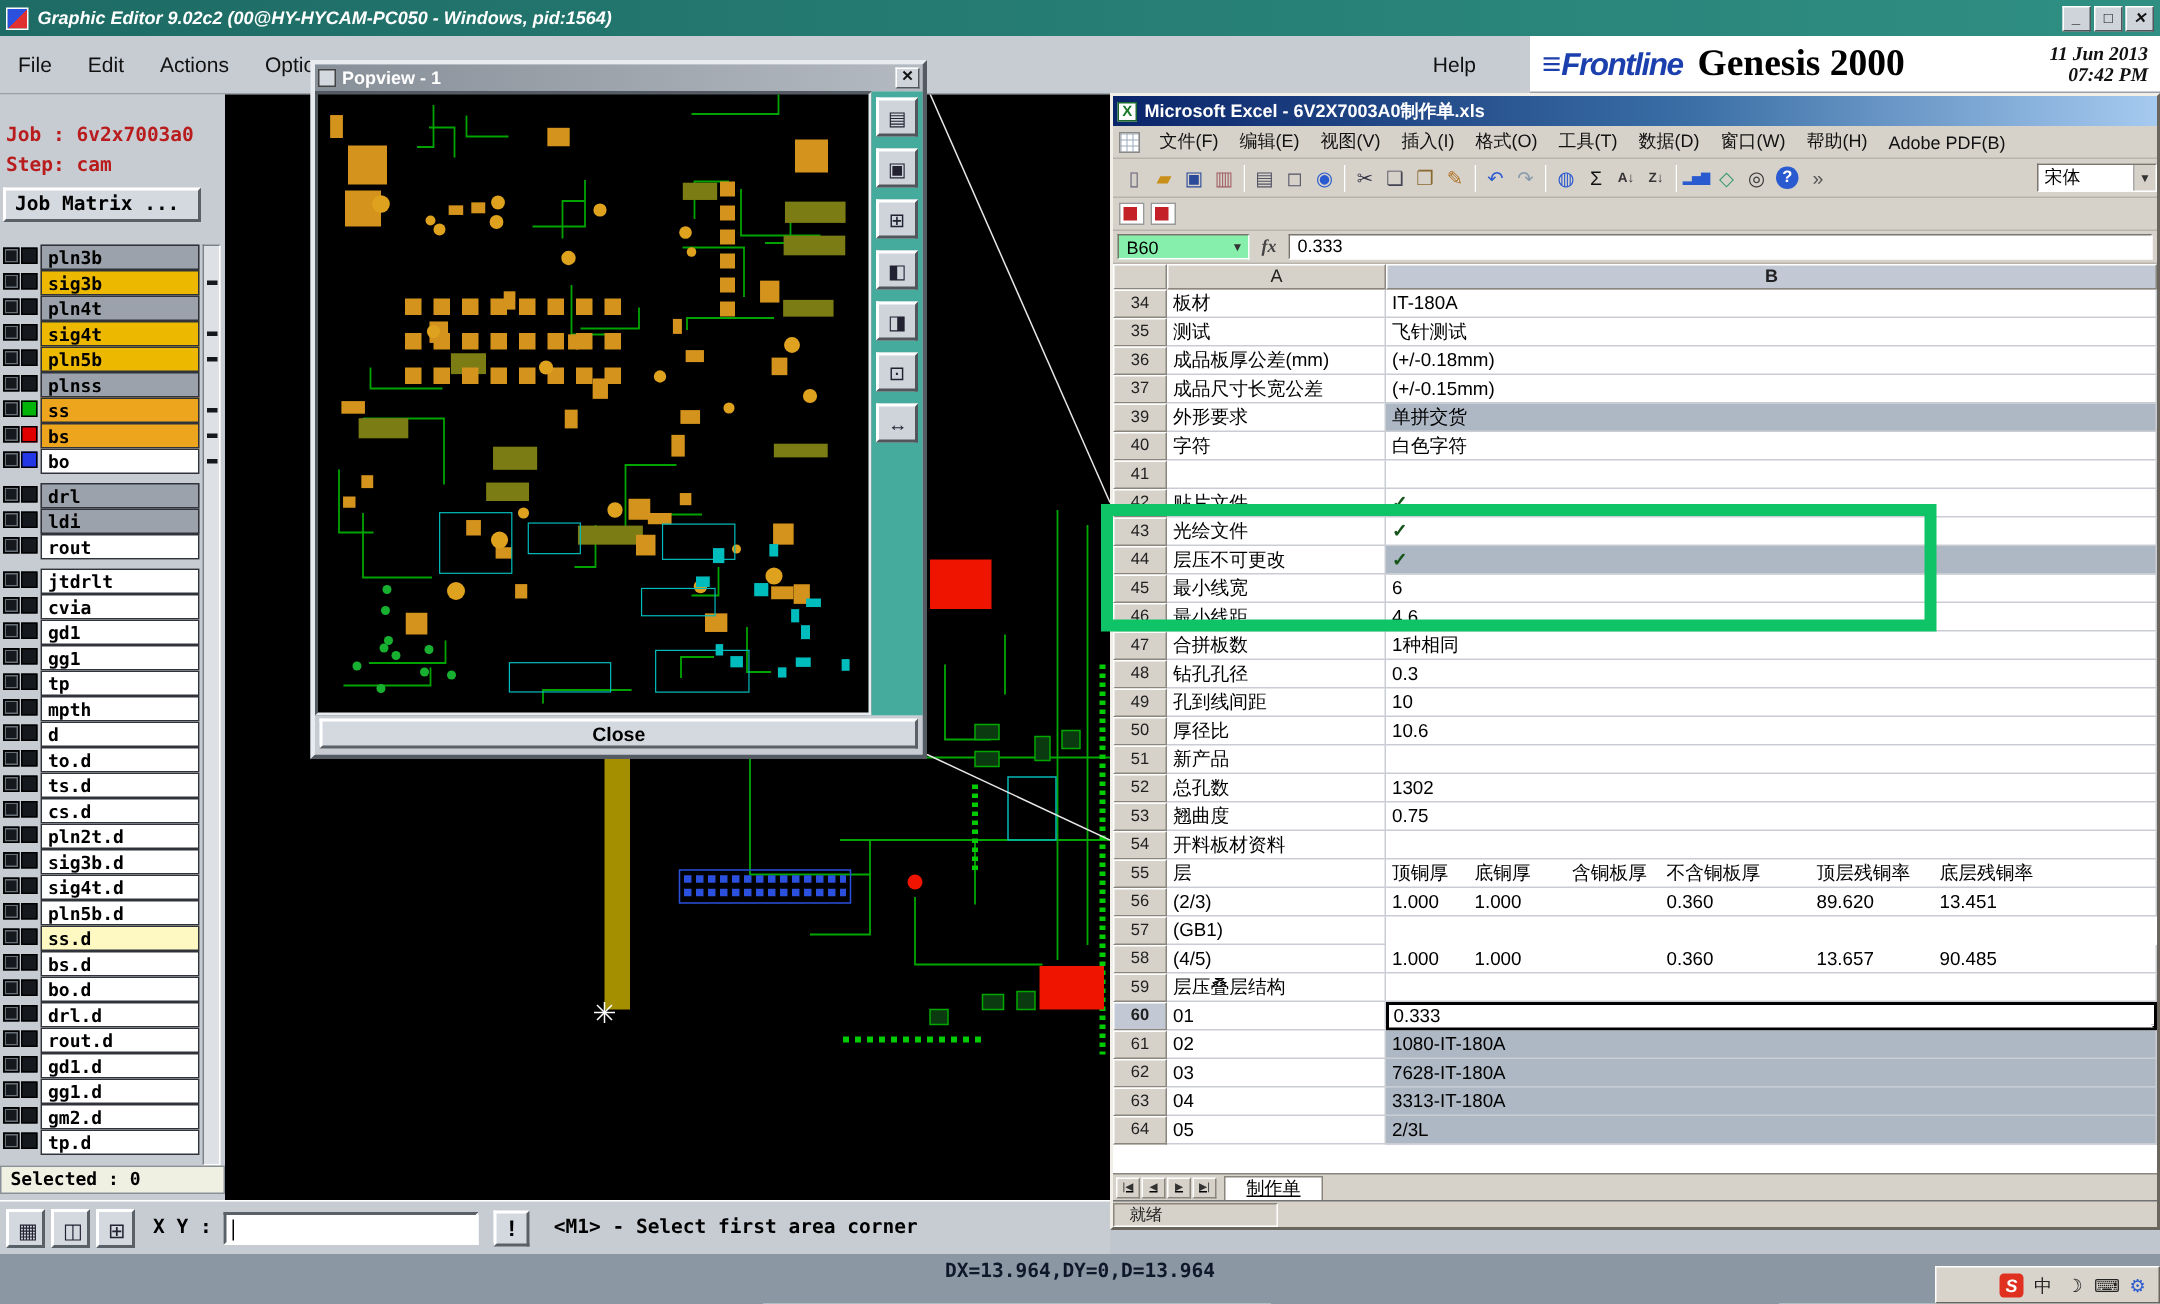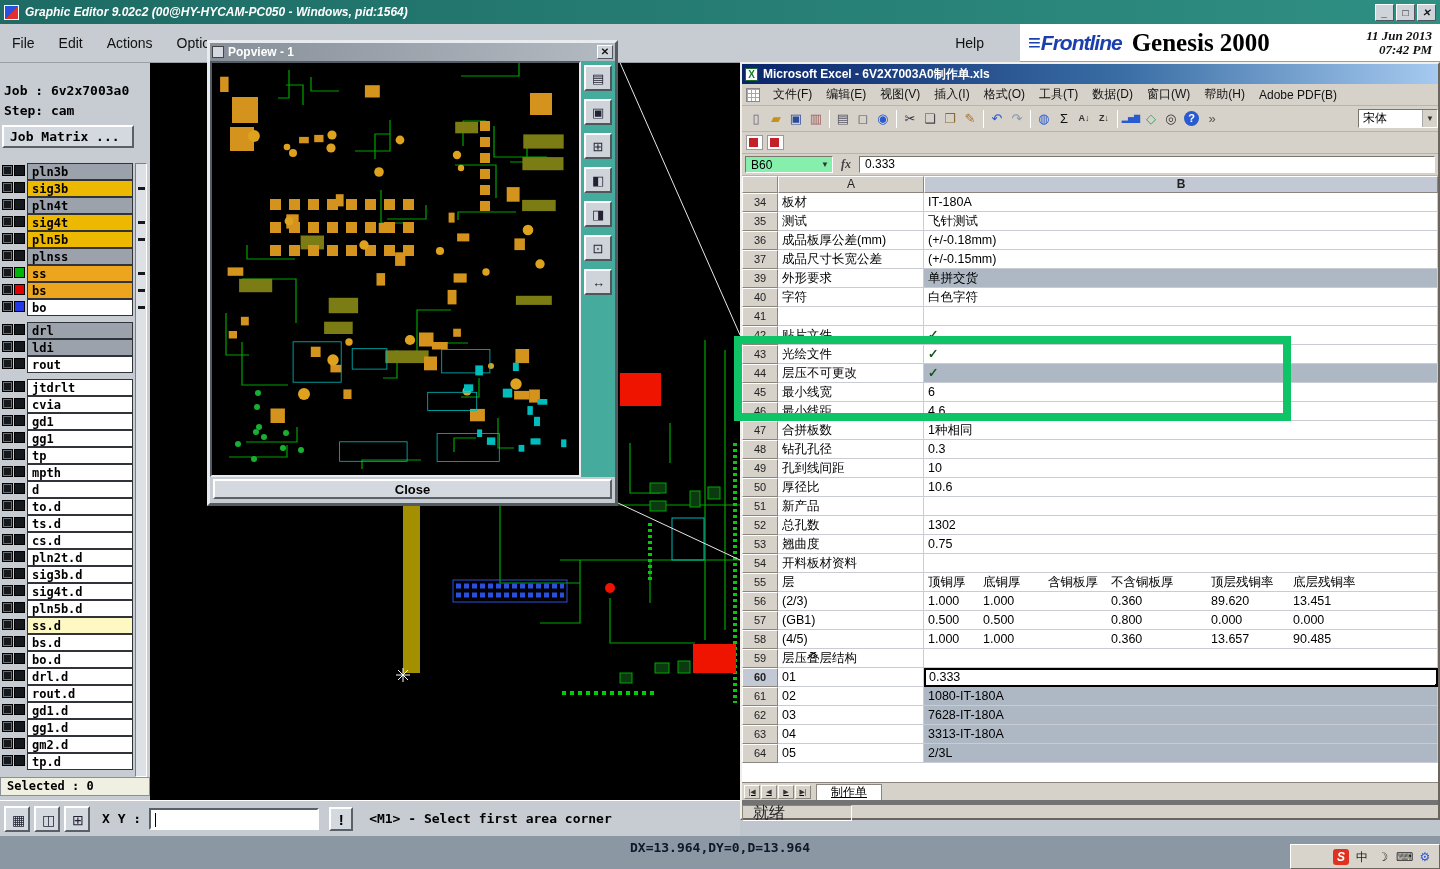--- a/index.html
+++ b/index.html
@@ -24,21 +24,21 @@
   .brand{position:absolute;left:1020px;top:24px;width:420px;height:38px;background:#fff;
     display:flex;align-items:center;padding:0 8px;border-bottom:1px solid #9aa0a8;}
   .fl-logo{color:#1c3fae;font-weight:bold;font-style:italic;font-size:21px;letter-spacing:-1px;}
   .fl-bars{font-size:22px;margin-right:1px;color:#1c3fae;}
   .genesis{font-family:"Liberation Serif",serif;font-weight:bold;font-size:25px;color:#000;margin-left:10px;}
   .gdate{margin-left:auto;text-align:right;font-family:"Liberation Serif",serif;font-style:italic;
     font-weight:bold;font-size:13px;line-height:14px;color:#111;display:flex;flex-direction:column;}
 
   
   .sidebar{position:absolute;left:0;top:63px;width:150px;height:737px;background:#c7ccd3;}
-  .job-line{font-family:"DejaVu Sans Mono",monospace;font-weight:bold;font-size:13px;color:#000000;
+  .job-line{font-family:"DejaVu Sans Mono",monospace;font-weight:bold;font-size:13px;color:#b91c1c;
     padding:2px 4px;height:20px;}
   .sidebar .pad-top{height:18px;}
   .jm-btn{display:block;margin:4px 2px;width:132px;height:23px;background:#d4d9df;
     border:2px solid;border-color:#fff #5a6068 #5a6068 #fff;font-family:"DejaVu Sans Mono",monospace;
     font-weight:bold;font-size:13px;text-align:left;padding-left:6px;}
   .layer-list{position:absolute;left:2px;top:100px;width:131px;}
   .layer-row{display:flex;height:17px;align-items:stretch;}
   .layer-checkbox{width:11px;height:11px;margin:2px 1px 0 0;background:#15181c;border:1px solid #000;
     box-shadow:inset 0 0 0 1px #6a7078;}
   .layer-swatch{width:11px;height:11px;margin:2px 2px 0 0;border:1px solid #000;}
@@ -135,22 +135,22 @@
   .xb.sel{border:2px solid #000;padding-left:3px;line-height:15px;}
   .xb.check{color:#15551a;font-weight:bold;}
   .xseg{display:inline-block;overflow:hidden;}
   .s0{width:55px;}.s1{width:65px;}.s2{width:63px;}.s3{width:100px;}.s4{width:82px;}
   .fill-handle{position:absolute;right:-2px;bottom:-2px;width:4px;height:4px;background:#000;border:1px solid #fff;}
   .xl-tabs{height:18px;background:#d6d2ca;display:flex;align-items:center;border-top:1px solid #8a867e;padding-left:2px;text-decoration:underline;}
   .tabnav{width:16px;height:14px;background:#d6d2ca;border:1px solid;border-color:#fff #8a867e #8a867e #fff;
     font-size:7px;text-align:center;line-height:12px;color:#333;margin-right:1px;}
   .sheet-tab{background:#fff;border:1px solid #8a867e;border-bottom:none;padding:0 14px;font-size:12px;
     height:16px;line-height:15px;margin-left:4px;}
-  .xl-status{height:18px;background:#d6d2ca;border-top:5px solid #737373;font-size:16px;color:#222;
-    display:flex;align-items:flex-start;}
+  .xl-status{height:18px;background:#d6d2ca;border-top:1px solid #737373;font-size:11px;color:#222;
+    display:flex;align-items:flex-end;}
   .status-ready{border:1px solid;border-color:#8a867e #fff #fff #8a867e;height:16px;line-height:14px;
     padding:0 10px;min-width:110px;}
 
   
   .bottombar{position:absolute;left:0;top:800px;width:740px;height:36px;background:#c7ccd3;
     border-top:1px solid #fff;display:flex;align-items:center;padding-left:4px;gap:4px;}
   .bb-btn{width:26px;height:26px;background:#d4d9df;border:2px solid;border-color:#fff #5a6068 #5a6068 #fff;
     font-size:14px;text-align:center;line-height:22px;color:#223;}
   .xy-label{font-family:"DejaVu Sans Mono",monospace;font-weight:bold;font-size:13px;margin-left:8px;}
   .xy-input{width:170px;height:22px;background:#fff;border:2px solid;border-color:#5a6068 #fff #fff #5a6068;
@@ -811,21 +811,20 @@
           <div class="xc xb"><span class="xseg s0">顶铜厚</span><span class="xseg s1">底铜厚</span><span class="xseg s2">含铜板厚</span><span class="xseg s3">不含铜板厚</span><span class="xseg s4">顶层残铜率</span><span class="xseg s5">底层残铜率</span></div>
         </div>
         <div class="xrow">
           <div class="xrh">56</div>
           <div class="xc xa">(2/3)</div>
           <div class="xc xb"><span class="xseg s0">1.000</span><span class="xseg s1">1.000</span><span class="xseg s2"></span><span class="xseg s3">0.360</span><span class="xseg s4">89.620</span><span class="xseg s5">13.451</span></div>
         </div>
         <div class="xrow">
           <div class="xrh">57</div>
           <div class="xc xa">(GB1)</div>
-          <div class="xc xb"><span class="xseg s0">0.500</span><span class="xseg s1">0.500</span><span class="xseg s2"></span><span class="xseg s3">0.800</span><span class="xseg s4">0.000</span><span class="xseg s5">0.000</span></div>
         </div>
         <div class="xrow">
           <div class="xrh">58</div>
           <div class="xc xa">(4/5)</div>
           <div class="xc xb"><span class="xseg s0">1.000</span><span class="xseg s1">1.000</span><span class="xseg s2"></span><span class="xseg s3">0.360</span><span class="xseg s4">13.657</span><span class="xseg s5">90.485</span></div>
         </div>
         <div class="xrow">
           <div class="xrh">59</div>
           <div class="xc xa">层压叠层结构</div>
           <div class="xc xb"></div>

